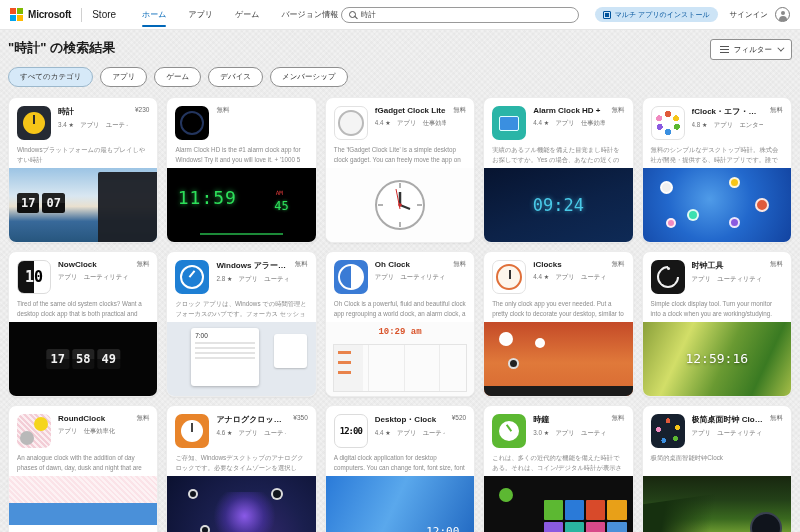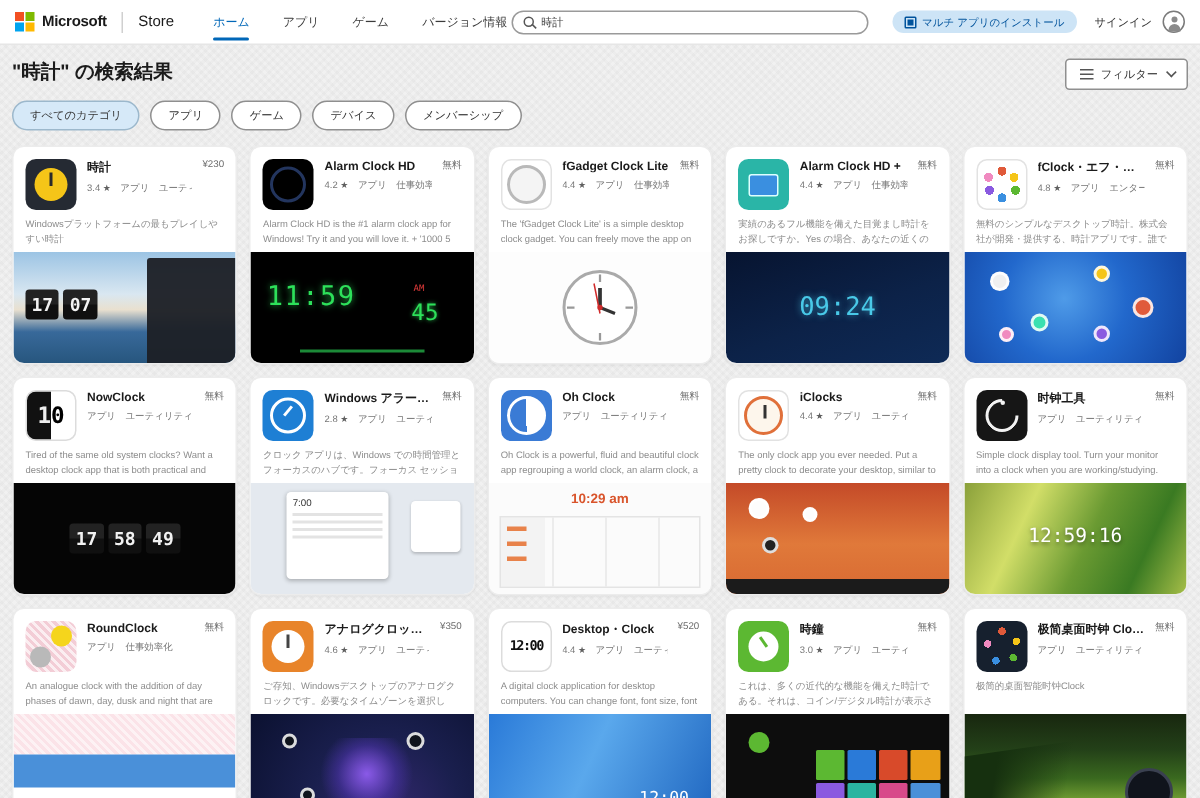--- a/index.html
+++ b/index.html
@@ -75,42 +75,42 @@
   .st { position:absolute; font-family:"DejaVu Sans Mono","Liberation Mono",monospace; }
   .flip { position:absolute; display:flex; gap:3px; }
   .flip span { background:linear-gradient(#222 49%,#101010 51%); color:#f2f2f2; font-weight:bold;
     border-radius:2.5px; padding:3px 4px; font-size:12px; font-family:"DejaVu Sans Mono",monospace; }
   
   .shot-1 { background:linear-gradient(180deg,#9cc4e4 0%,#d9e7f1 38%,#e9e0cf 52%,#38699a 72%,#27567e 100%); }
   .shot-1 .flip { left:8px; top:34%; }
   .shot-1 .panel { position:absolute; right:0; top:6%; width:40%; height:94%; background:#1d2026; opacity:.96; border-radius:2px 0 0 0; }
   .shot-2 { background:#000; }
   .shot-2 .seg { color:#2de05a; font-size:18px; letter-spacing:1px; text-shadow:0 0 5px rgba(45,224,90,.8); left:7%; top:26%; }
-  .shot-2 .seg2 { color:#2de05a; font-size:15px; left:72%; top:42%; text-shadow:0 0 3px rgba(45,224,90,.8); }
+  .shot-2 .seg2 { color:#2de05a; font-size:12px; left:72%; top:42%; text-shadow:0 0 3px rgba(45,224,90,.8); }
   .shot-2 .seg3 { color:#e03a3a; font-size:6px; left:73%; top:28%; }
   .shot-2::after { content:""; position:absolute; left:22%; right:22%; bottom:7px; height:2px; background:#1c8a38; }
   .shot-3 { background:#fdfdfd; }
   .shot-3 svg { position:absolute; left:50%; top:50%; transform:translate(-50%,-50%); }
   .shot-4 { background:linear-gradient(160deg,#071430 0%,#0c2248 55%,#0e2a56 100%); }
   .shot-4 .st { color:#49c9e8; font-size:17px; left:50%; top:50%; transform:translate(-50%,-50%); text-shadow:0 0 5px rgba(73,201,232,.7); }
   .shot-5 { background:radial-gradient(circle at 45% 42%,#4f9be8 0%,#2268cc 45%,#1243a0 100%); }
   .shot-9 { background:linear-gradient(180deg,#c44a28 0%,#e0793a 55%,#d86a32 100%); }
   .shot-9::after { content:""; position:absolute; left:0; right:0; bottom:0; height:10px; background:#1b1b1b; }
   .dot { position:absolute; border-radius:50%; border:2px solid rgba(255,255,255,.85); }
   .shot-6 { background:#050505; }
   .shot-6 .flip { left:50%; top:50%; transform:translate(-50%,-50%); }
   .shot-7 { background:#e4e9ef; }
   .shot-7 .win { position:absolute; left:16%; top:8%; width:46%; height:78%; background:#fff; border-radius:3px;
     box-shadow:0 1px 3px rgba(0,0,0,.25); font-size:6.5px; color:#333; padding:4px; }
   .shot-7 .win i { display:block; height:2px; background:#e3e3e3; margin:3px 0; }
   .shot-7 .win2 { position:absolute; right:6%; top:16%; width:22%; height:46%; background:#fff; border-radius:3px;
     box-shadow:0 1px 2px rgba(0,0,0,.2); }
   .shot-8 { background:#fbfbfb; }
   .shot-8 .st { color:#d9542b; font-weight:bold; font-size:9px; left:50%; top:5px; transform:translateX(-50%);
-    font-family:Liberation Sans, sans-serif; }
+    font-family:Liberation Mono, monospace; }
   .shot-8 .tbl { position:absolute; left:5%; right:5%; top:22px; bottom:4px; border:1px solid #e4e4e4; background:
     linear-gradient(90deg,#f3f3f3 0 22%, transparent 22%),
     repeating-linear-gradient(90deg, transparent 0 26%, #ececec 26% calc(26% + 1px));
   }
   .shot-8 .tbl::before { content:""; position:absolute; left:3%; top:12%; width:10%; height:8%; background:#e8824a;
     box-shadow:0 10px 0 0 #e8824a, 0 20px 0 0 #e8824a; }
   .shot-10 { background:linear-gradient(115deg,#8aa03a 0%,#d2de68 28%,#6a9a32 55%,#3a7a22 78%,#a6be48 100%); }
   .shot-10 .st { color:#fff; font-size:13px; left:50%; top:48%; transform:translate(-50%,-50%); text-shadow:0 1px 3px rgba(0,0,0,.45); }
   .shot-11 { background:#fff; }
   .shot-11::before { content:""; position:absolute; left:0; right:0; top:0; height:36%;
@@ -243,24 +243,20 @@
           <div class="flip">
             <span>17</span>
             <span>07</span>
           </div>
           <div class="panel"></div>
         </div>
       </article>
       <article class="card">
         <div class="card-top">
           <div class="appicon icon-2"></div>
-          <div class="card-info">
-            <div class="card-title">Alarm Clock HD</div>
-            <div class="card-meta">4.2 <span class="star">★</span>　アプリ　仕事効率化</div>
-          </div>
           <div class="card-price">無料</div>
         </div>
         <div class="card-desc">Alarm Clock HD is the #1 alarm clock app for Windows! Try it and you will love it. + '1000 5 star' ratings! This is the ultimate...</div>
         <div class="shot shot-2">
           <span class="st seg">11:59</span>
           <span class="st seg2">45</span>
           <span class="st seg3">AM</span>
         </div>
       </article>
       <article class="card">

